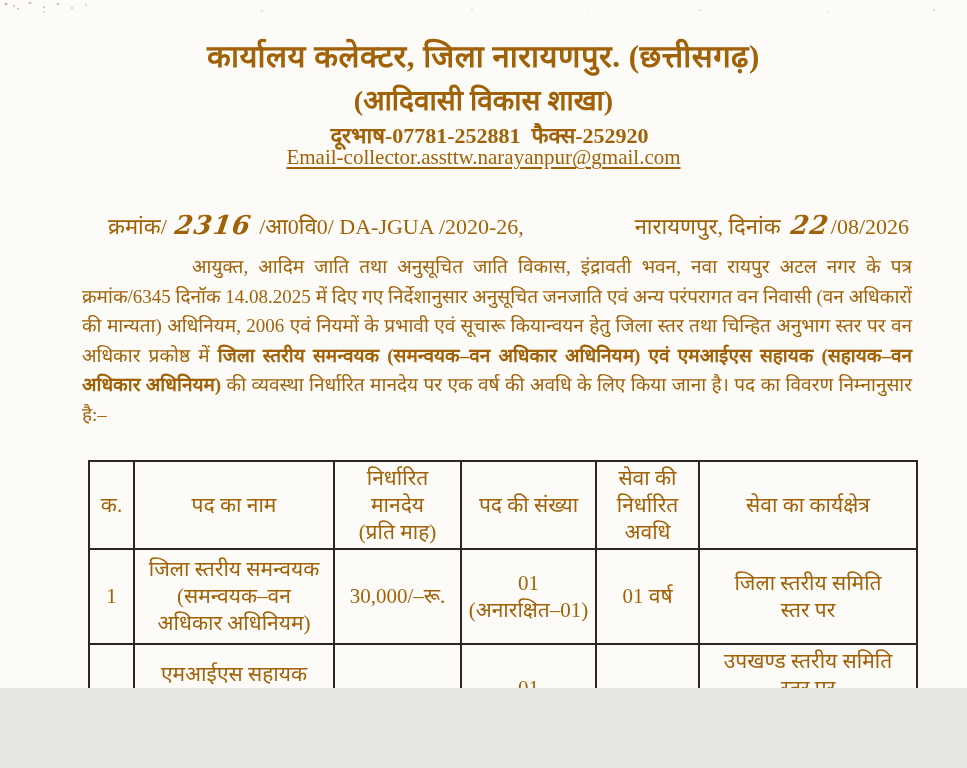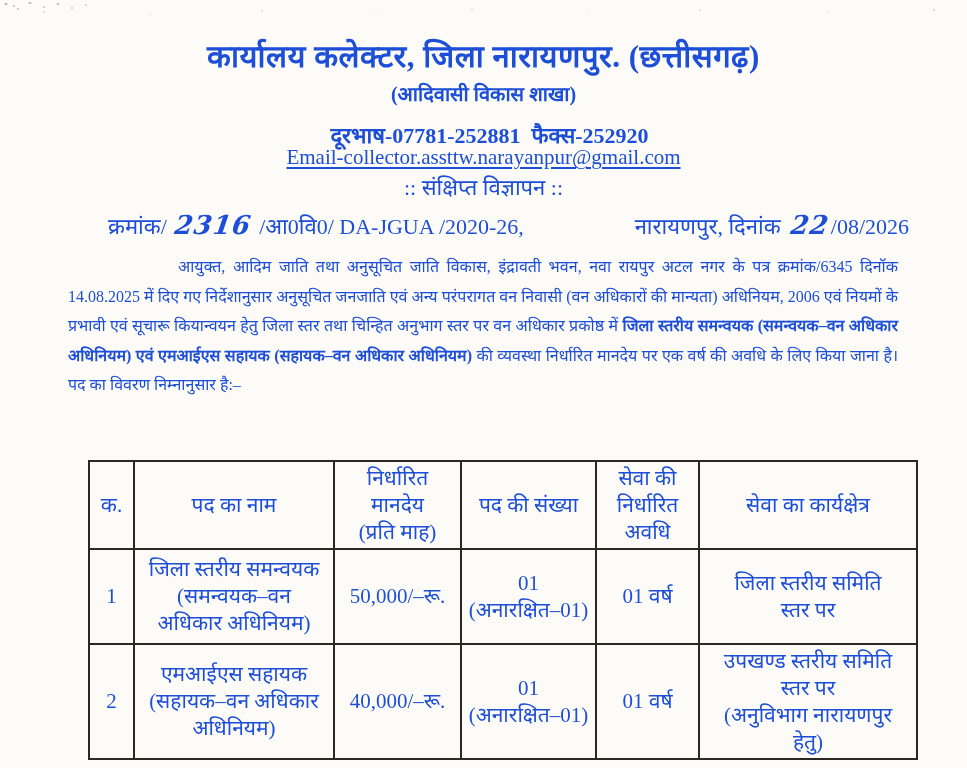--- a/index.html
+++ b/index.html
@@ -1,23 +1,23 @@
 <!DOCTYPE html>
 <html lang="hi"><head>
 <meta charset="utf-8">
 <style>
   * { margin: 0; padding: 0; box-sizing: border-box; }
   html, body { background: #e8e6e1; }
   .page {
     position: relative;
     width: 967px;
-    height: 768px;
+    height: 688px;
     margin: 0 auto;
     background: #fcfbf8;
-    color: #1d4ed8;
+    color: #a16207;
     font-family: "Liberation Serif", "DejaVu Serif", serif;
     overflow: hidden;
   }
   
   .noise-top {
     position: absolute; top: 0; left: 0; width: 967px; height: 34px;
     background:
       radial-gradient(2px 2px at 14px 6px,  rgba(96,86,60,.55), transparent 70%),
       radial-gradient(2px 2px at 44px 12px, rgba(96,86,60,.35), transparent 70%),
       radial-gradient(1px 1px at 90px 8px,  rgba(96,86,60,.5),  transparent 70%),
@@ -44,21 +44,21 @@
       radial-gradient(2px 2px at 18px 9px, rgba(90,80,50,.55), transparent 70%),
       radial-gradient(3px 2px at 30px 3px, rgba(90,80,50,.6), transparent 70%),
       radial-gradient(2px 2px at 44px 7px, rgba(90,80,50,.5), transparent 70%),
       radial-gradient(3px 2px at 58px 4px, rgba(90,80,50,.55), transparent 70%),
       radial-gradient(2px 2px at 72px 8px, rgba(90,80,50,.45), transparent 70%),
       radial-gradient(2px 2px at 86px 5px, rgba(90,80,50,.4), transparent 70%);
   }
 
   .center { position: absolute; left: 0; right: 0; text-align: center; }
   .office-name  { top: 34px;  font-size: 31px; font-weight: bold; letter-spacing: .5px; }
-  .branch-name  { top: 80px;  font-size: 20px; font-weight: bold; }
+  .branch-name  { top: 80px;  font-size: 28px; font-weight: bold; }
   .phone-line   { top: 119px; font-size: 22px; font-weight: bold; white-space: pre; margin-left: 12px; }
   .email-line   { top: 145px; font-size: 21px; text-decoration: underline; text-underline-offset: 3px; }
   .notice-title { top: 171px; font-size: 22px; }
 
   .ref-line {
     position: absolute; top: 210px; left: 108px; right: 58px;
     display: flex; justify-content: space-between; align-items: baseline;
     font-size: 22px;
   }
   .handwritten {
@@ -67,22 +67,22 @@
     font-style: italic;
     font-weight: bold;
     font-size: 26px;
     transform: skewX(-8deg);
     margin: 0 8px;
     letter-spacing: 1px;
   }
   .handwritten.day { margin: 0 2px 0 10px; }
 
   .body-para {
-    position: absolute; top: 252px; left: 68px; width: 830px;
-    font-size: 16px; line-height: 29.5px;
+    position: absolute; top: 252px; left: 82px; width: 830px;
+    font-size: 19px; line-height: 29.5px;
     text-align: justify;
     text-indent: 110px;
   }
   .bold-seg { font-weight: bold; }
 
   .post-table {
     position: absolute; top: 460px; left: 88px;
     border-collapse: collapse;
     table-layout: fixed;
     width: 828px;
@@ -106,21 +106,20 @@
 <body>
 
 <div class="page">
   <div class="noise-top"></div>
   <div class="noise-corner"></div>
 
   <div class="center office-name">कार्यालय कलेक्टर, जिला नारायणपुर. (छत्तीसगढ़)</div>
   <div class="center branch-name">(आदिवासी विकास शाखा)</div>
   <div class="center phone-line">दूरभाष-07781-252881  फैक्स-252920</div>
   <div class="center email-line">Email-collector.assttw.narayanpur@gmail.com</div>
-  <div class="center notice-title">:: संक्षिप्त विज्ञापन ::</div>
 
   <div class="ref-line">
     <span>
       <span>क्रमांक/</span><span class="handwritten">2316</span><span>/आ0वि0/ DA-JGUA  /2020-26,</span>
     </span>
     <span>
       <span>नारायणपुर, दिनांक</span><span class="handwritten day">22</span><span>/08/2026</span>
     </span>
   </div>
 
@@ -148,21 +147,21 @@
       <th>सेवा की
 निर्धारित
 अवधि</th>
       <th>सेवा का कार्यक्षेत्र</th>
     </tr>
     <tr class="r1">
       <td class="num-cell">1</td>
       <td>जिला स्तरीय समन्वयक
 (समन्वयक–वन
 अधिकार अधिनियम)</td>
-      <td class="num-cell">50,000/–रू.</td>
+      <td class="num-cell">30,000/–रू.</td>
       <td>01
 (अनारक्षित–01)</td>
       <td>01 वर्ष</td>
       <td>जिला स्तरीय समिति
 स्तर पर</td>
     </tr>
     <tr class="r2">
       <td class="num-cell">2</td>
       <td>एमआईएस सहायक
 (सहायक–वन अधिकार

